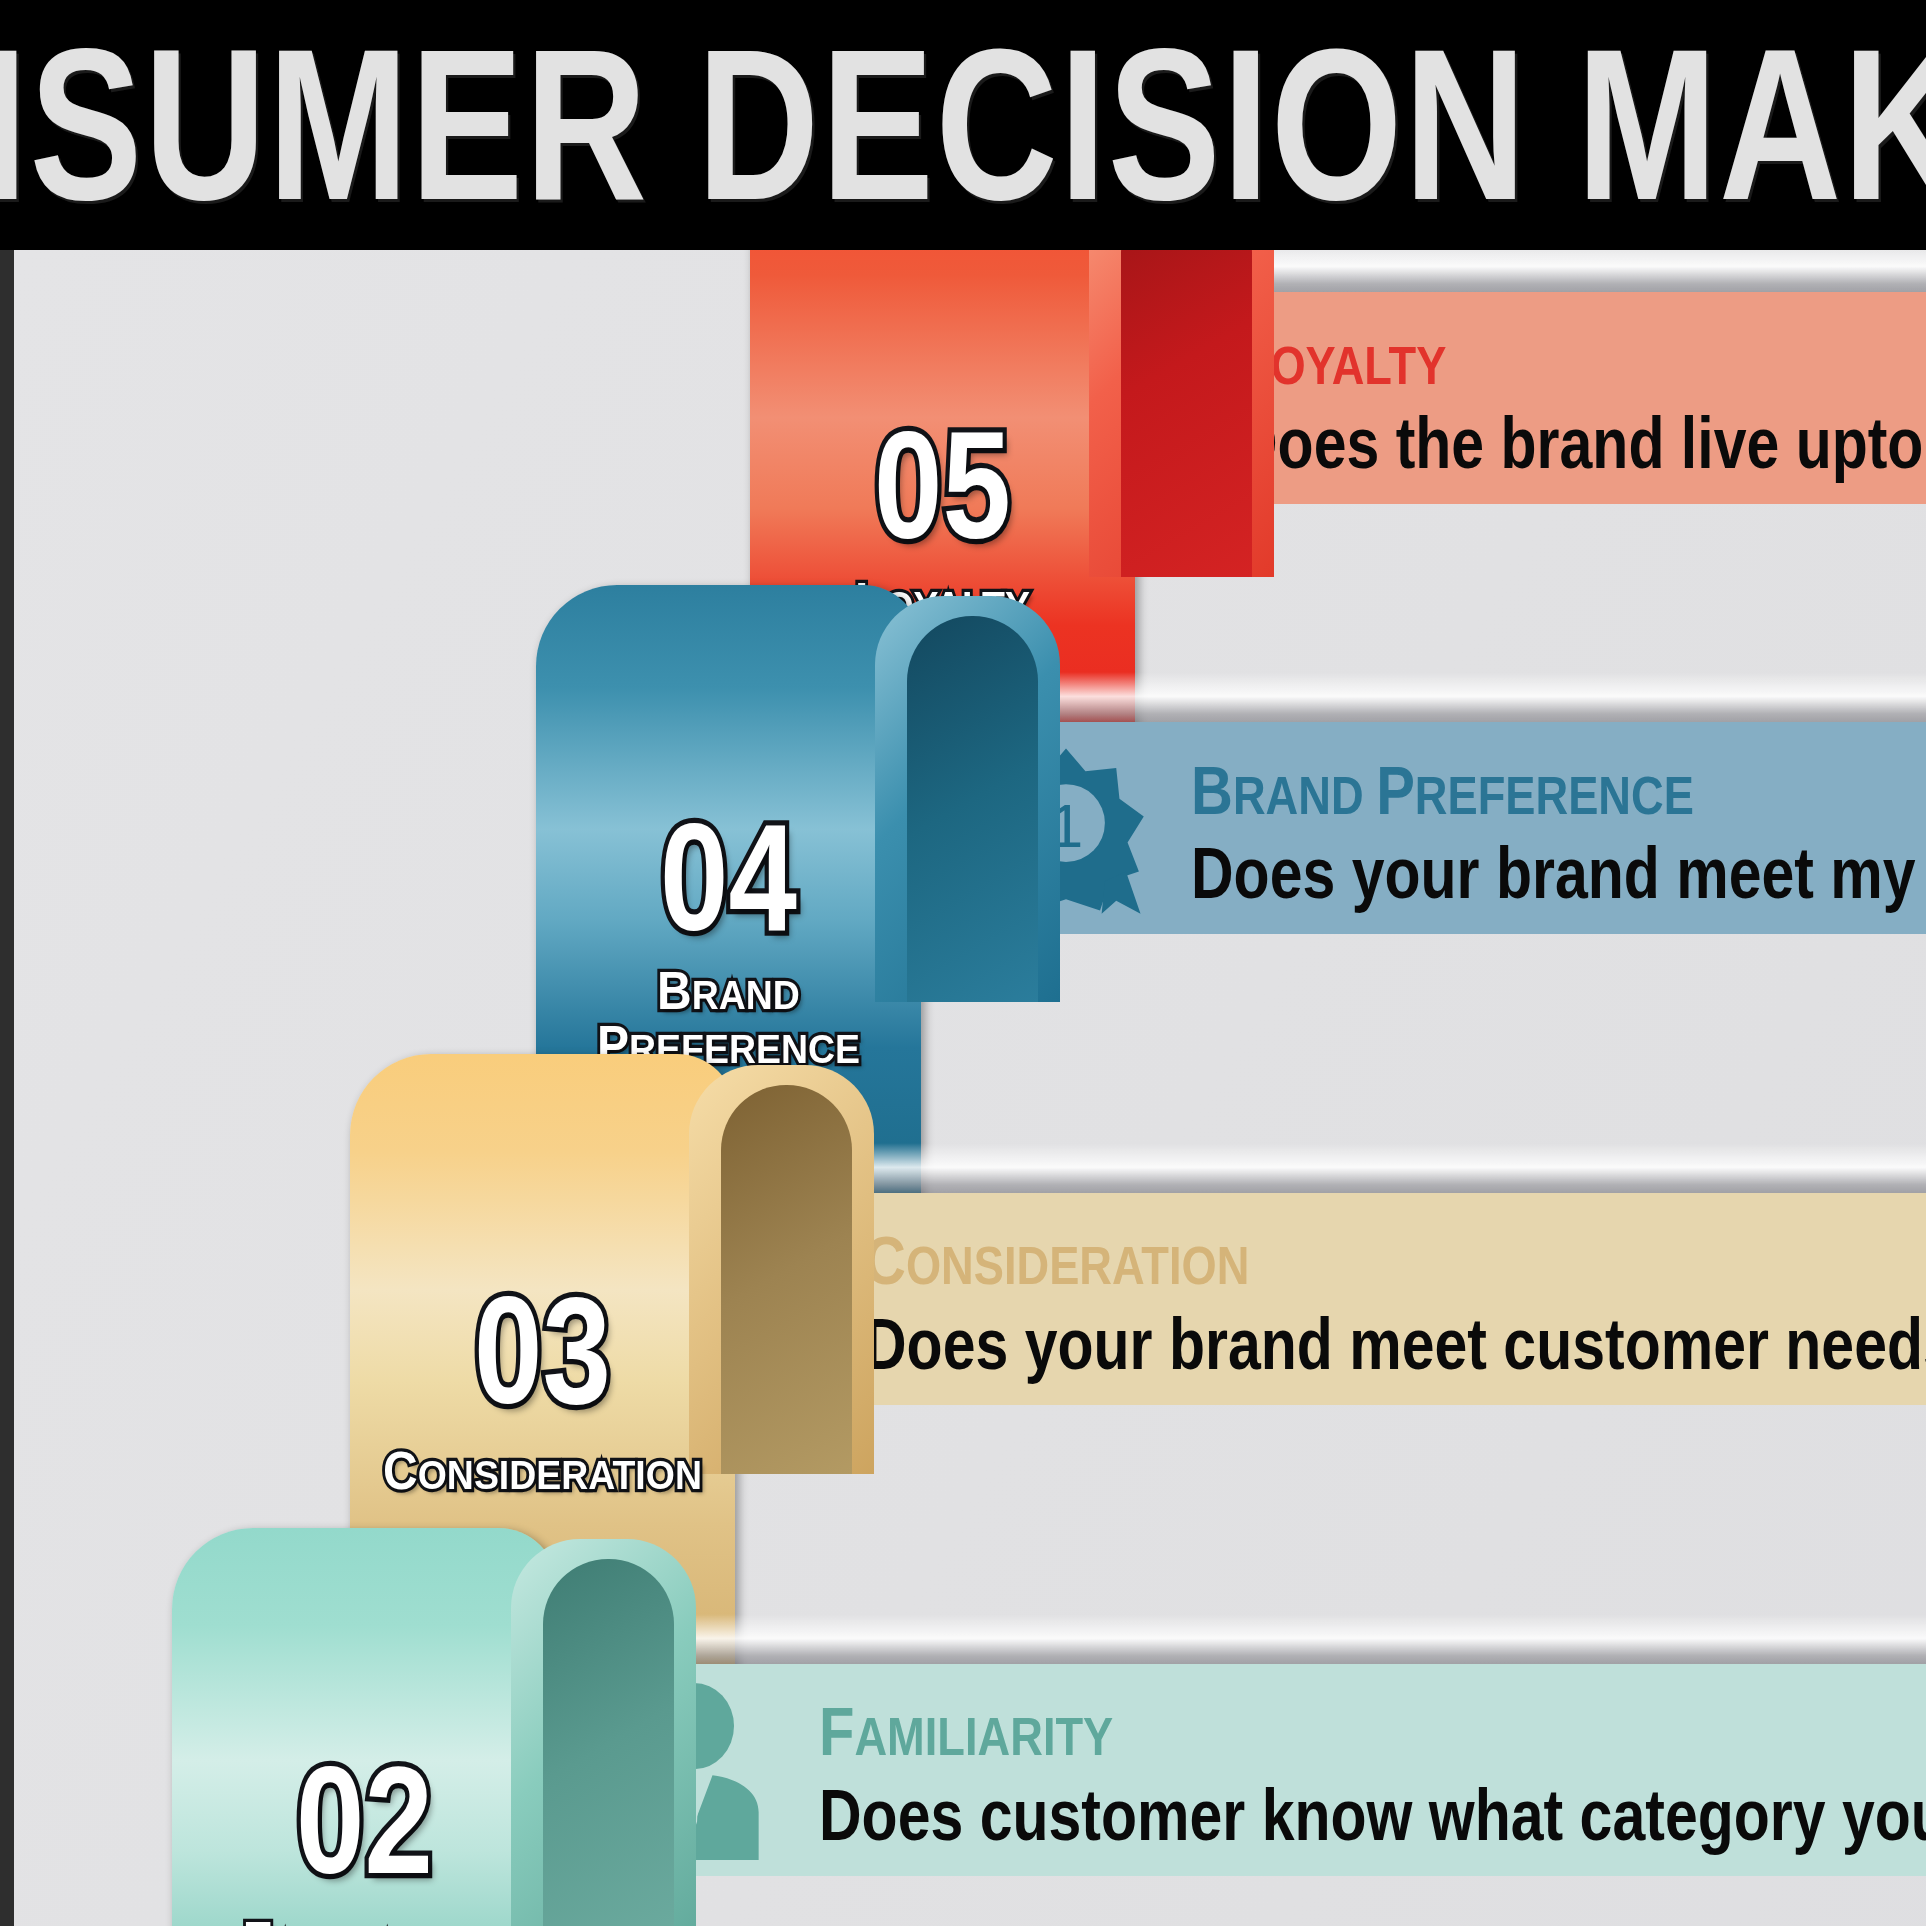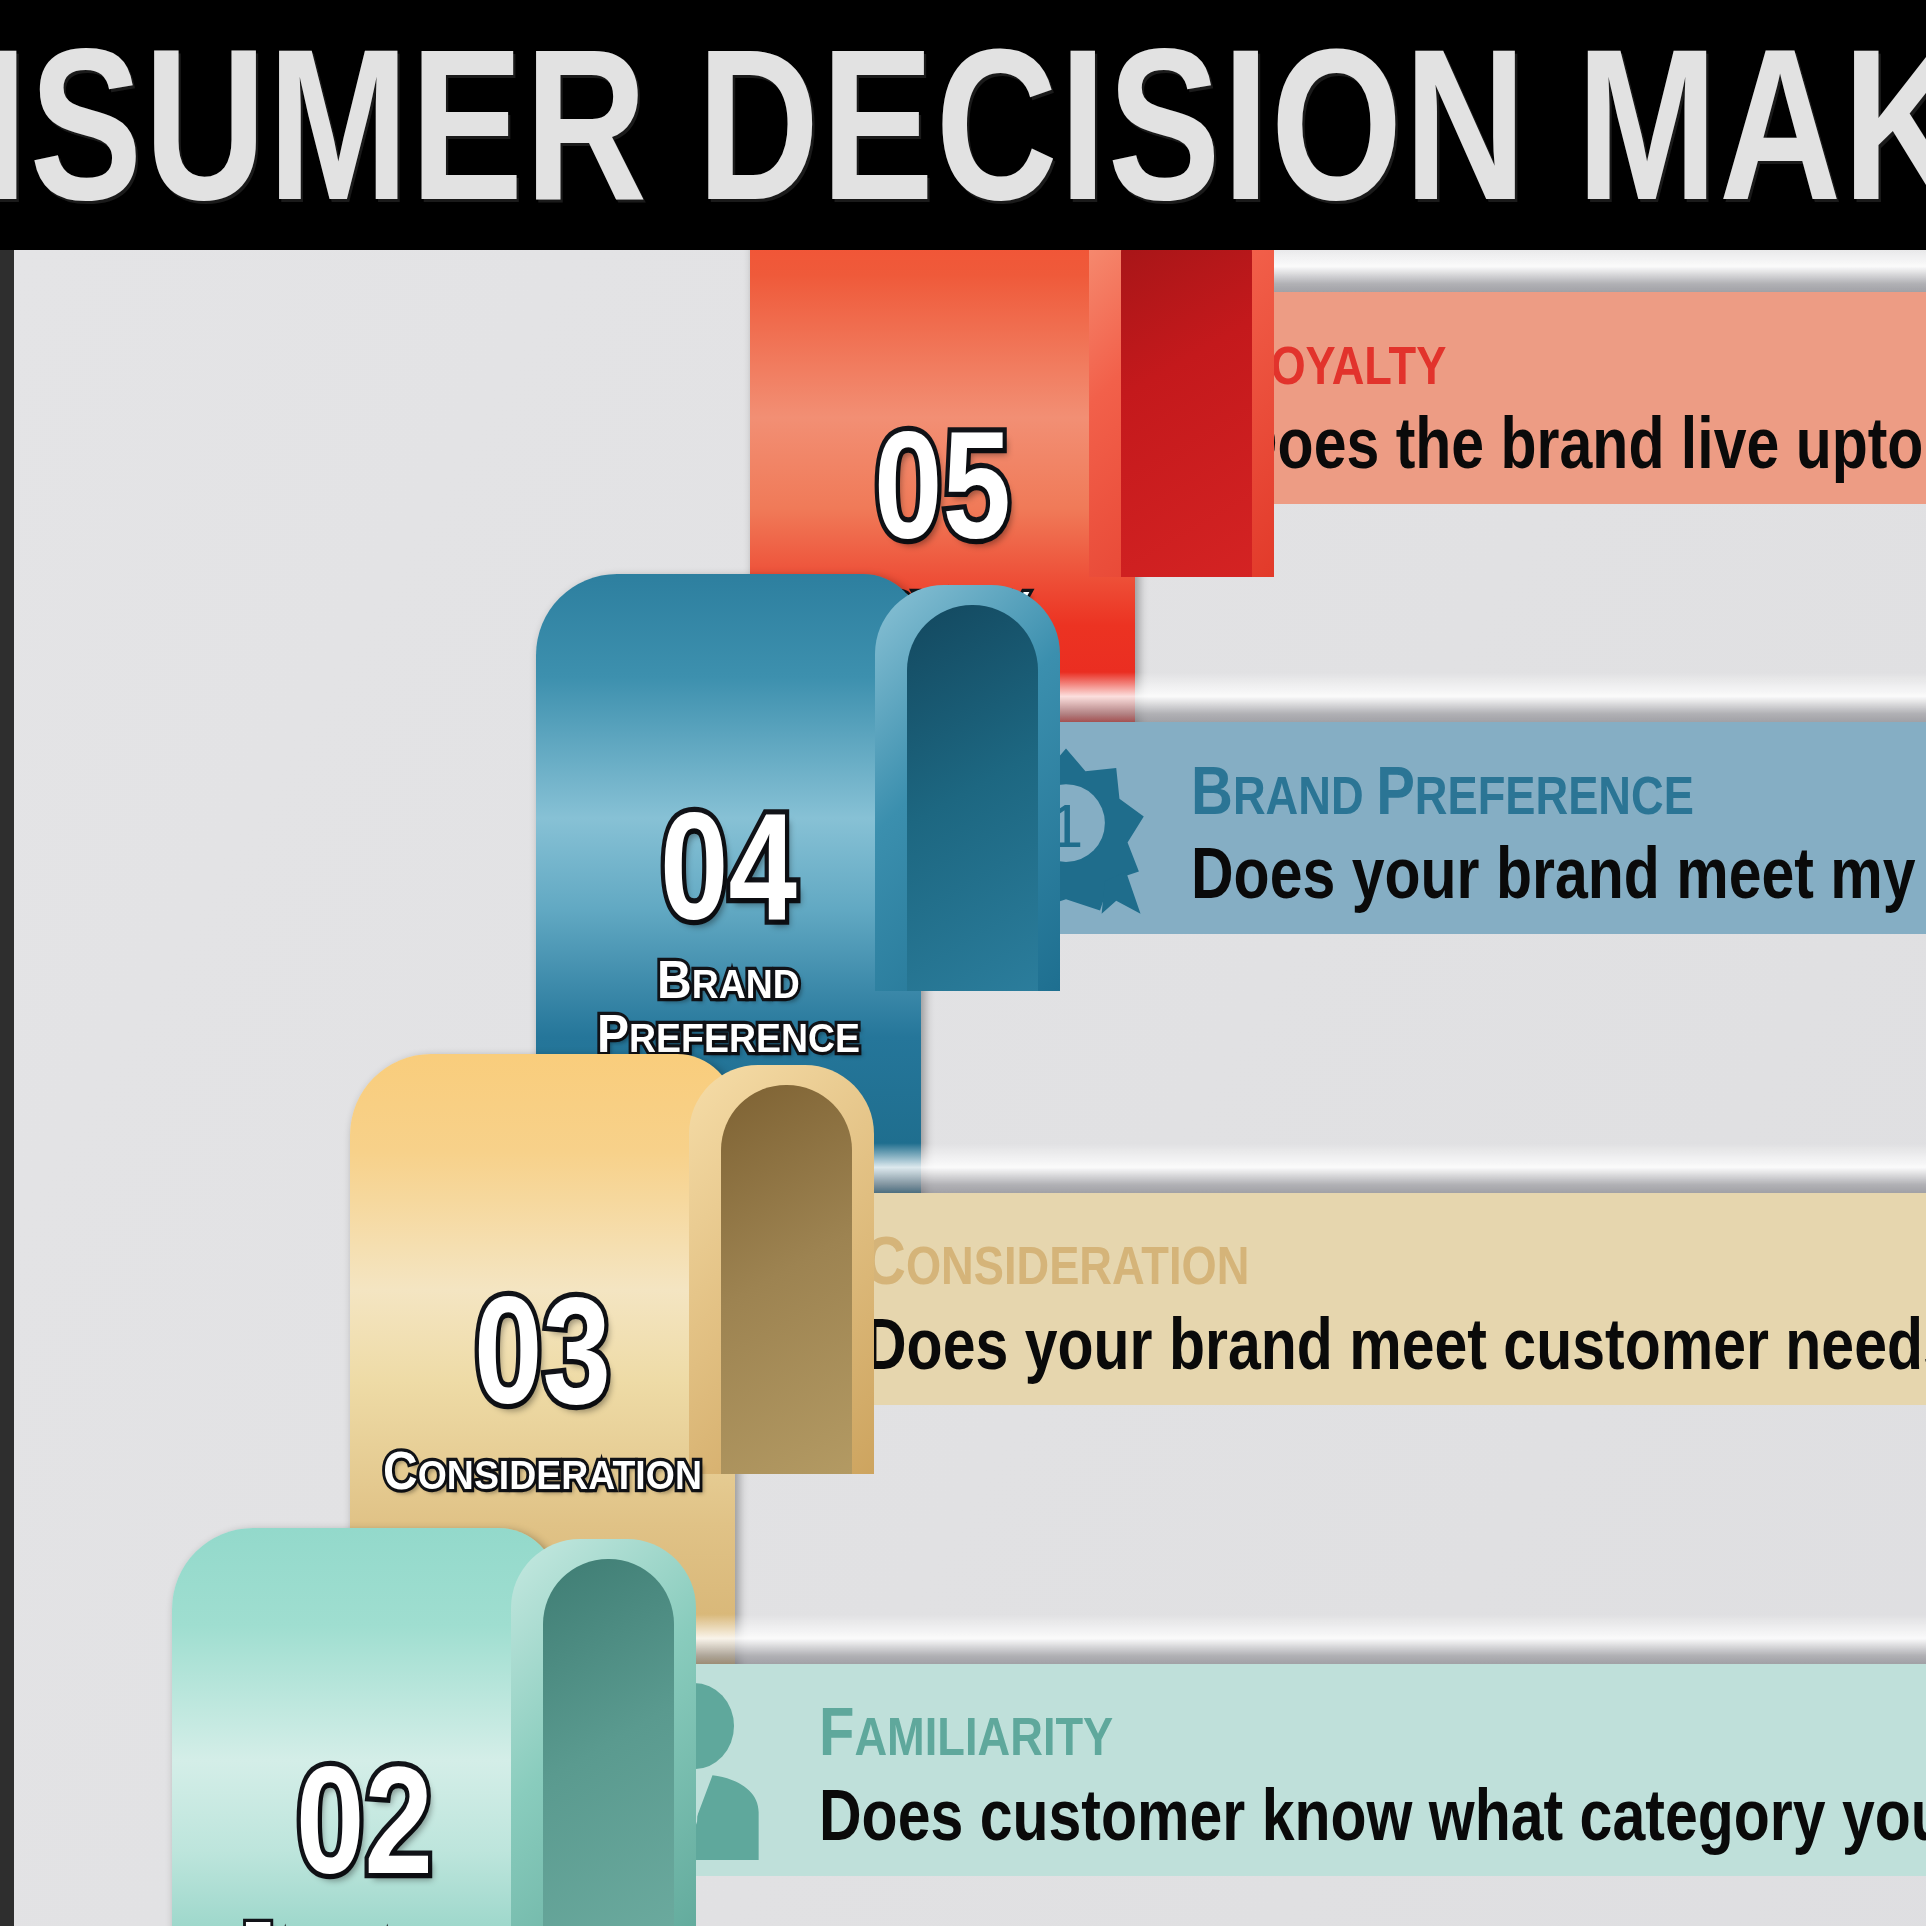--- a/index.html
+++ b/index.html
@@ -179,21 +179,21 @@
         <svg class="banner-icon" style="left:104px; top:23px;" width="162" height="169" viewBox="0 0 100 104">
           <path d="M50 2 L62 16 L81 14 L83 33 L98 44 L88 60 L95 78 L77 84 L71 102 L50 95 L29 102 L23 84 L5 78 L12 60 L2 44 L17 33 L19 14 L38 16 Z" fill="#1f6d8c"></path>
           <circle cx="50" cy="48" r="24" fill="#85aec4"></circle>
           <text x="50" y="63" font-family="Liberation Sans, sans-serif" font-size="38" font-weight="400" fill="#1f6d8c" text-anchor="middle">1</text>
           <path d="M26 84 L13 78 L4 104 L19 96 L28 104 Z" fill="#1f6d8c"></path>
           <path d="M74 84 L87 78 L96 104 L81 96 L72 104 Z" fill="#1f6d8c"></path>
         </svg>
       </div>
     </div>
 
-    <div class="tab" style="left:522px; top:324px; width:524px; height:643px;">
+    <div class="tab" style="left:522px; top:335px; width:524px; height:643px;">
       <div class="tab-face" style="width:385px; height:643px;
                   background:linear-gradient(to bottom,#2d7f9f 0%,#3d90ae 16%,#87c1d5 38%,#62a9c3 52%,#25769a 72%,#1b6987 100%);"></div>
       <div class="tab-fold-lip" style="left:339px; top:10.8px; width:185px; height:406px;
                   background:linear-gradient(135deg,#8cc3d6 0%,#3b8fae 42%,#1e6f90 100%);"></div>
       <div class="tab-fold" style="left:371px; top:31px; width:131px; height:386px;
                   background:linear-gradient(150deg,#13485f 0%,#1d6781 48%,#2b7d9c 100%);"></div>
       <div class="tab-num" style="left:0; top:231px; width:385px; font-size:123px;">04</div>
       <div class="tab-label" style="left:0; top:385px; width:385px; font-size:48px;"><span class="sc-first">B</span><span class="sc-rest">RAND</span><br><span class="sc-first">P</span><span class="sc-rest">REFERENCE</span></div>
     </div>
   </div>

